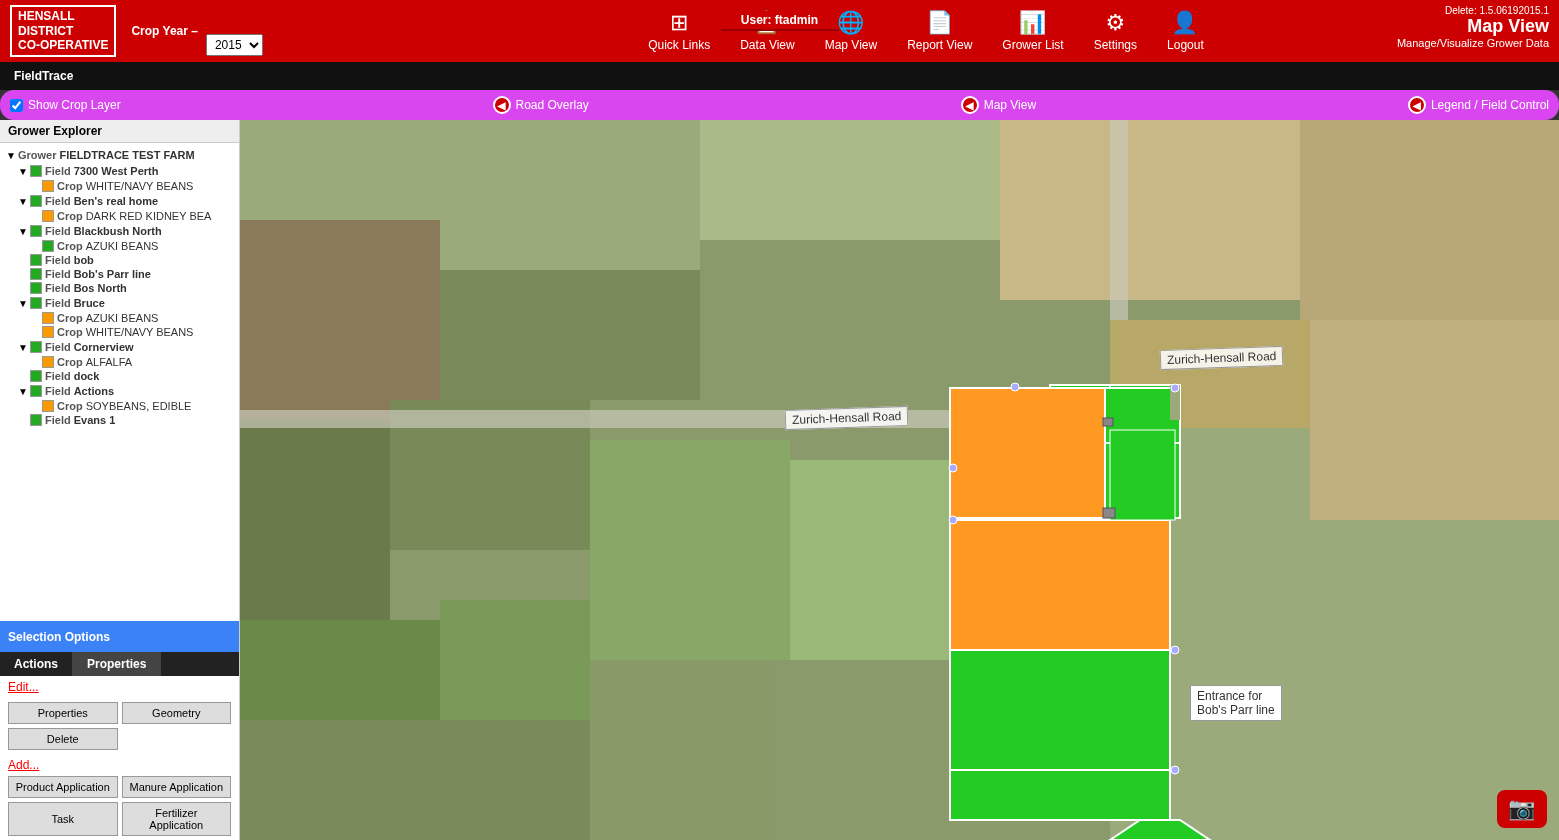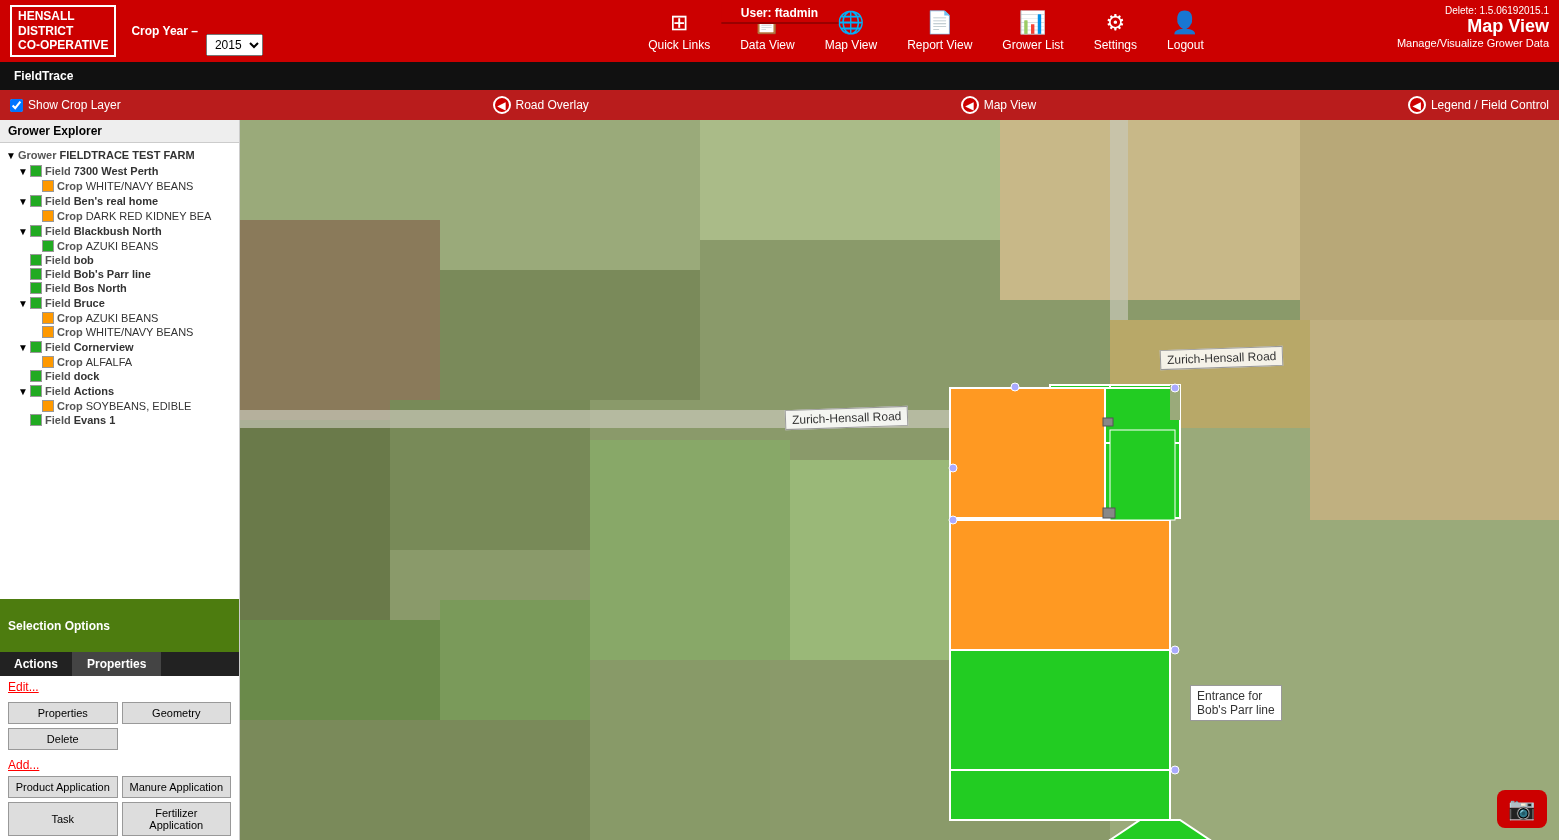--- a/index.html
+++ b/index.html
@@ -37,21 +37,21 @@
       font-size: 13px;
       gap: 8px;
     }
     #crop-year-select {
       font-size: 12px;
       padding: 2px 4px;
       margin-top: 28px;
     }
     #user-bar {
       position: absolute;
-      top: 4px;
+      top: 11px;
       left: 50%;
       transform: translateX(-50%);
       background: #cc0000;
       color: white;
       font-weight: bold;
       font-size: 12px;
       padding: 2px 20px;
       border-bottom: 2px solid #990000;
       display: flex;
       align-items: flex-start;
@@ -96,28 +96,29 @@
       font-weight: bold;
       font-size: 14px;
       padding: 4px 14px;
       height: 28px;
       display: flex;
       align-items: center;
     }
 
     
     #toolbar-bar {
-      background: #b91c1c;
+      background: #d946ef;
       height: 30px;
       display: flex;
       align-items: center;
       padding: 0 10px;
       gap: 20px;
       color: white;
       font-size: 12px;
+      border-radius: 14px;
     }
     .toolbar-item {
       display: flex;
       align-items: center;
       gap: 5px;
       cursor: pointer;
     }
     .toolbar-item .circle-btn {
       width: 18px; height: 18px;
       background: #cc0000;
@@ -186,25 +187,25 @@
     .tree-label-bold { font-weight: bold; font-size: 11px; color: #333; }
     .tree-tag {
       font-weight: bold;
       font-size: 11px;
       margin-right: 3px;
       color: #555;
     }
 
     
     #selection-options {
-      background: #4d7c0f;
+      background: #3b82f6;
       color: white;
       font-weight: bold;
       font-size: 13px;
-      padding: 19px 8px;
+      padding: 8px 8px;
     }
     #selection-tabs {
       display: flex;
       background: #222;
     }
     .sel-tab {
       padding: 5px 14px;
       color: white;
       font-size: 12px;
       cursor: pointer;

